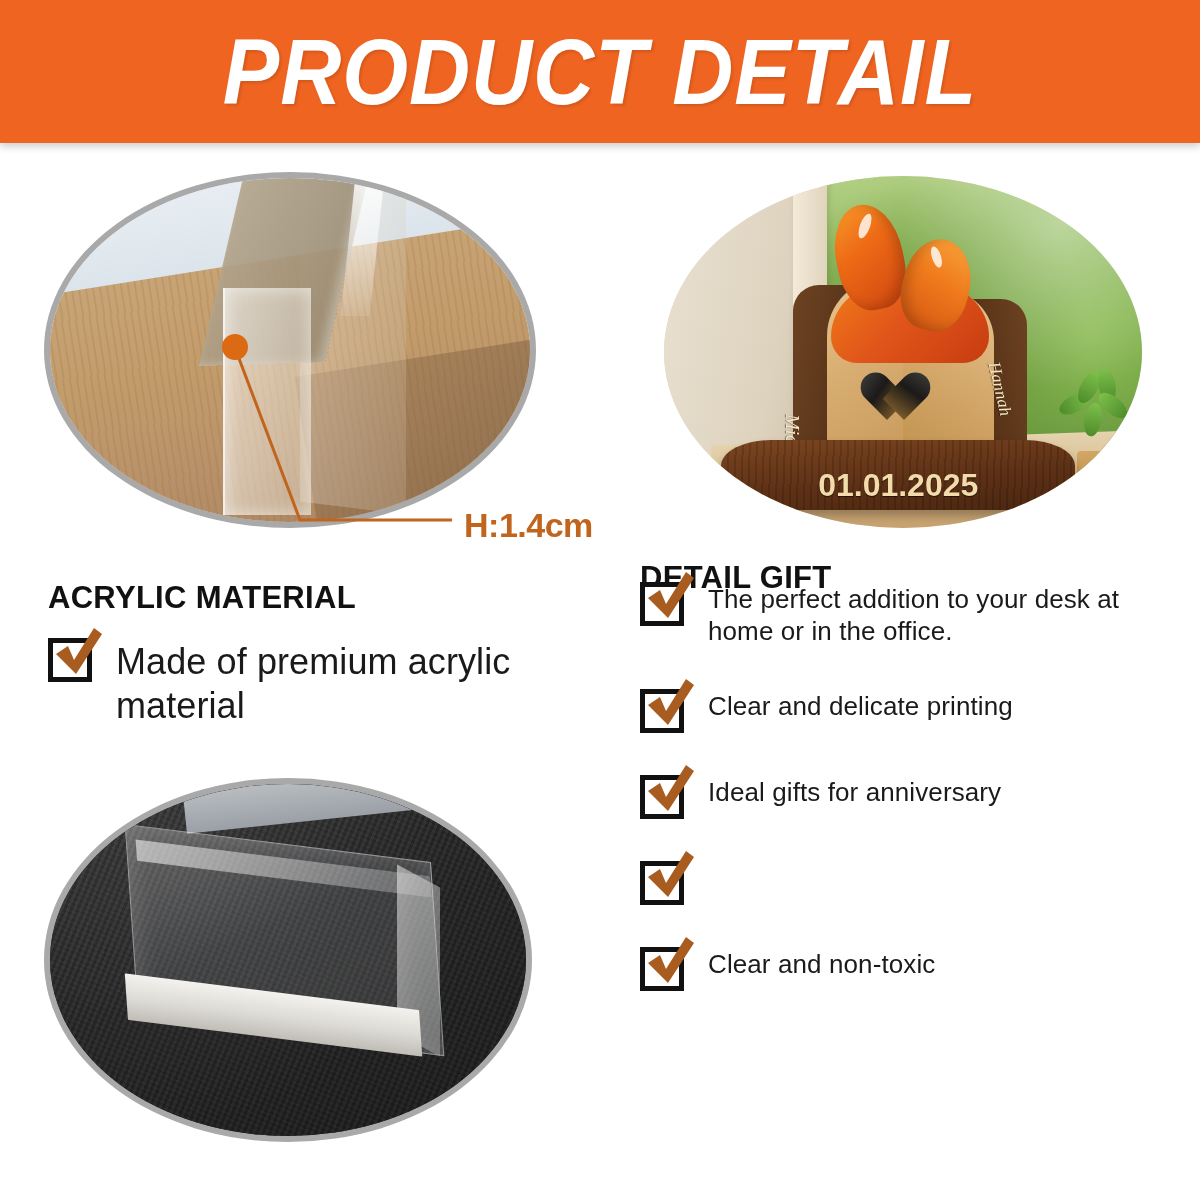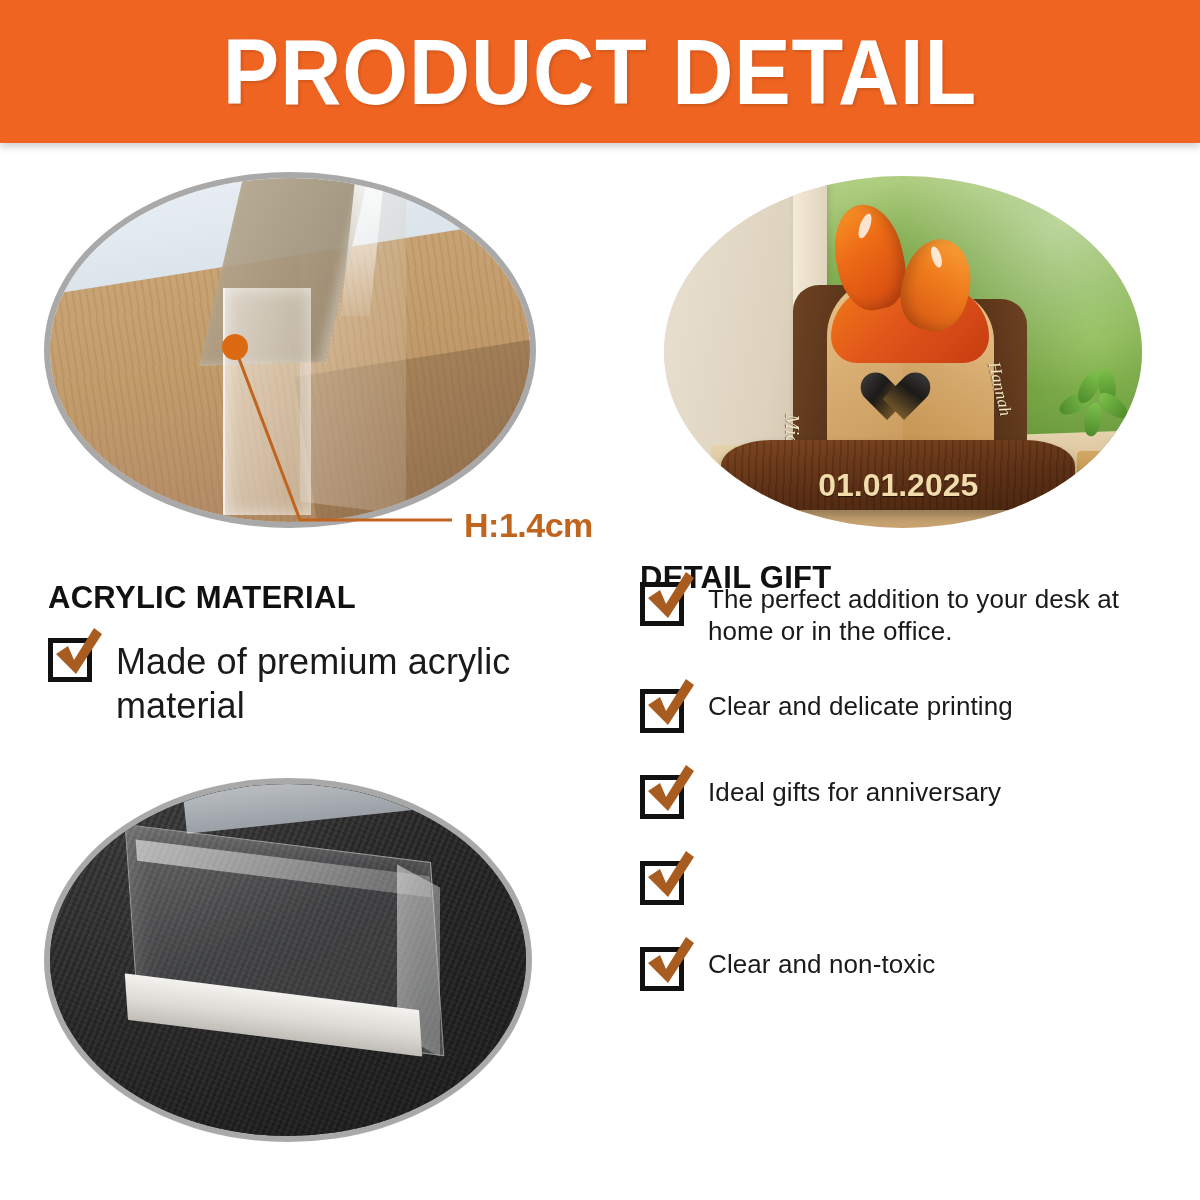--- a/index.html
+++ b/index.html
@@ -20,20 +20,21 @@
     position: absolute;
     left: 0;
     top: 0;
     width: 1200px;
     height: 143px;
     background: #EF6421;
     display: flex;
     align-items: center;
     justify-content: center;
     box-shadow: 0 4px 7px rgba(0,0,0,0.18);
+    font-style: italic;
   }
   .header-title {
     color: #ffffff;
     font-family: "Liberation Sans", sans-serif;
     font-weight: bold;
     font-size: 92px;
     letter-spacing: 1px;
     line-height: 1;
     transform: scaleX(0.92);
     white-space: nowrap;

